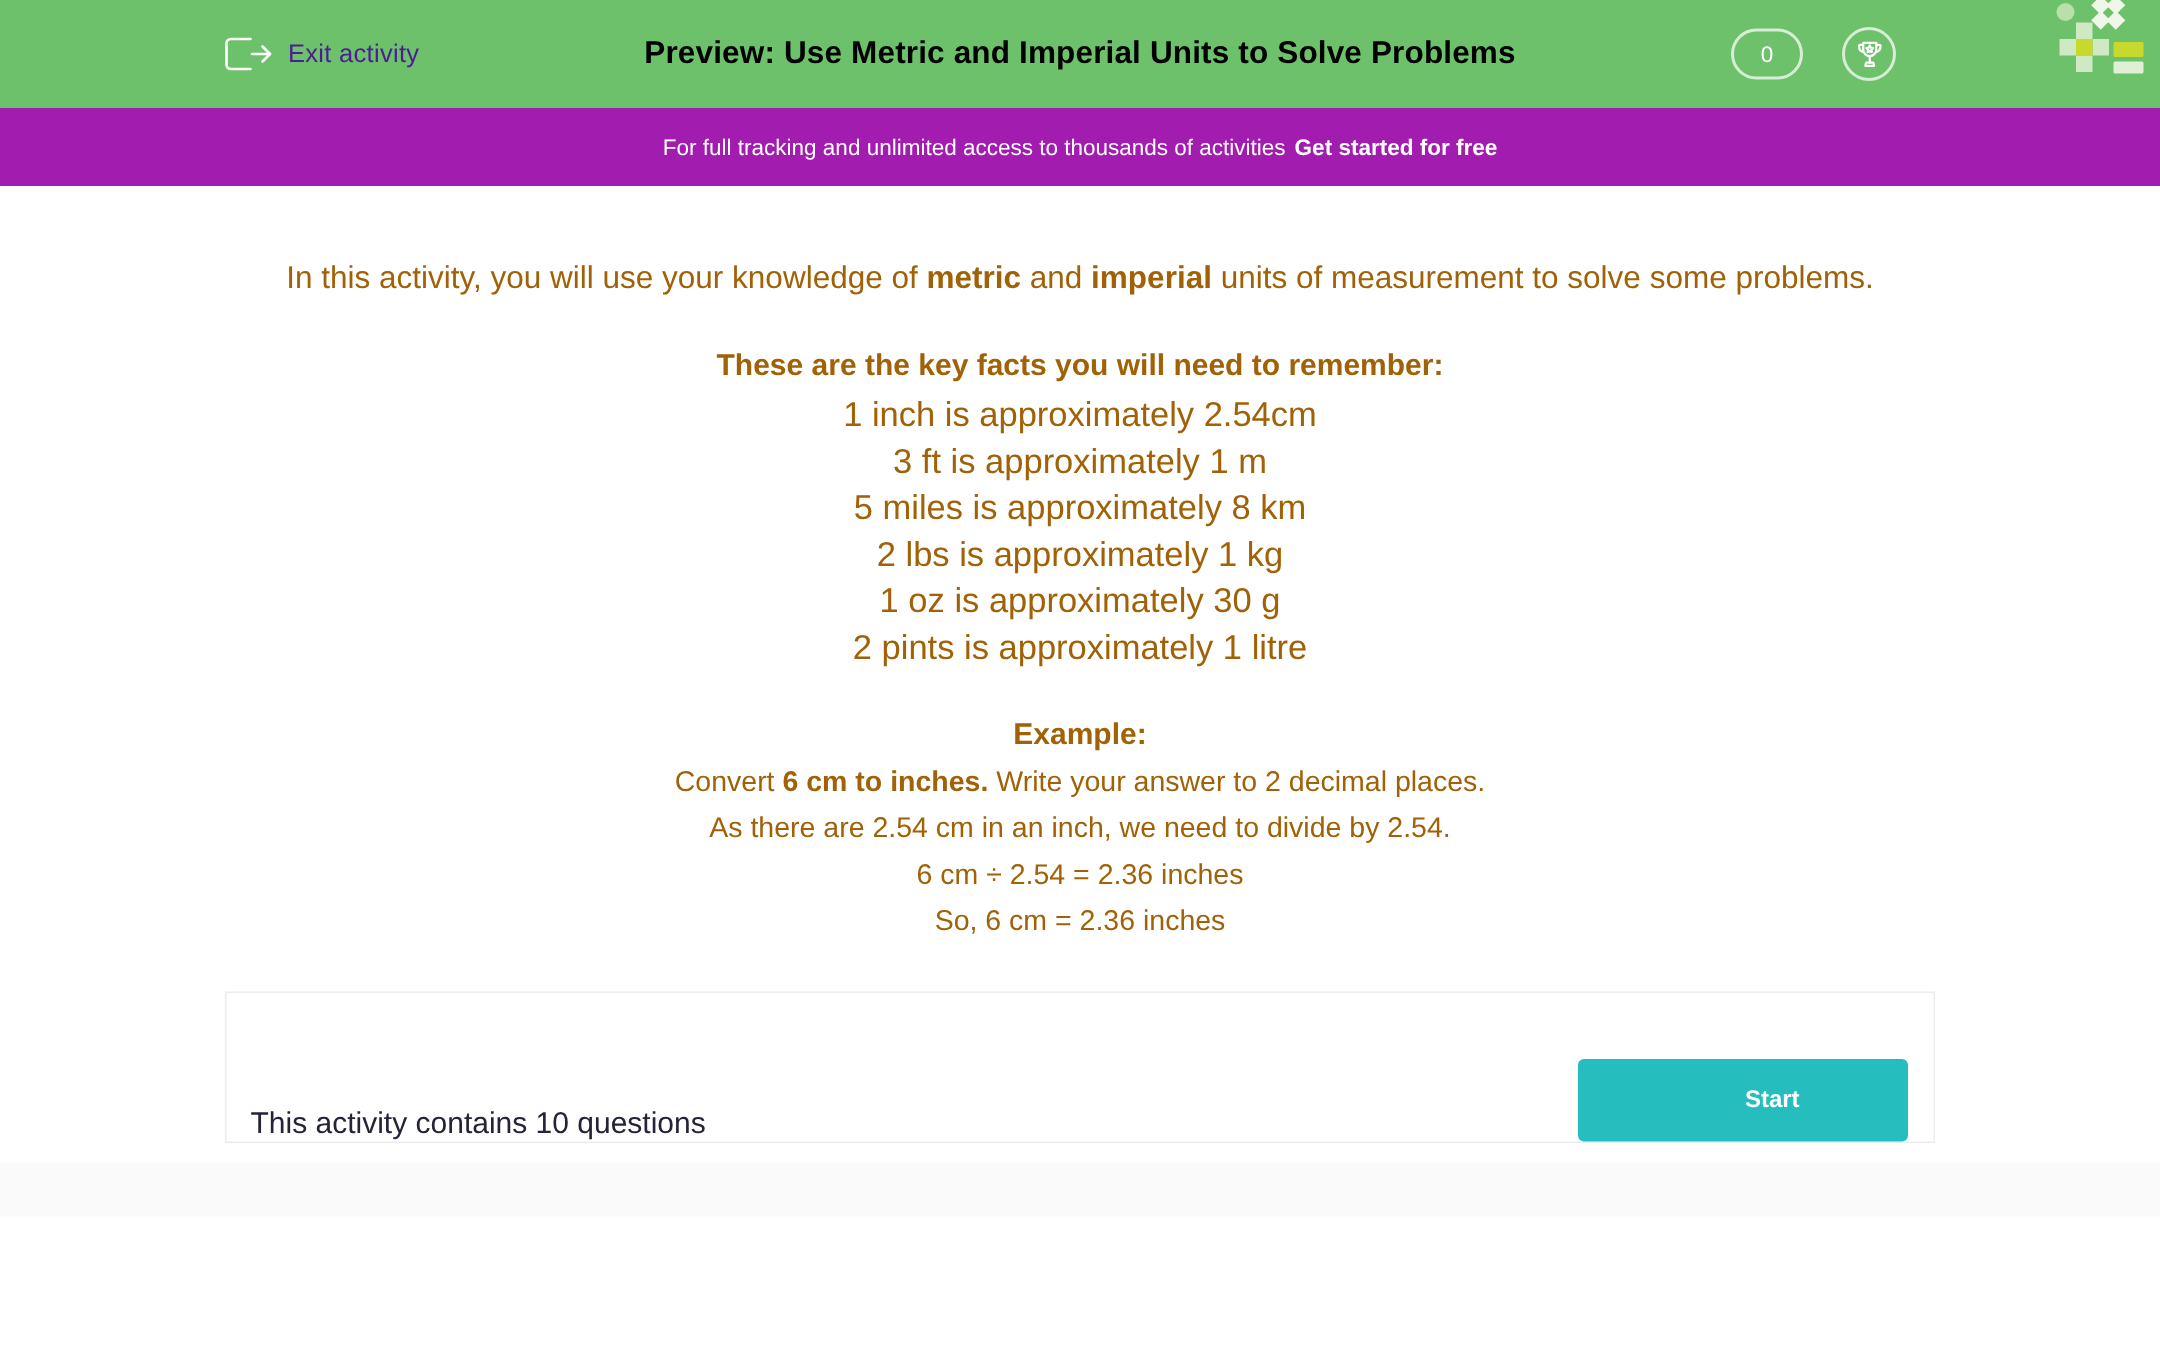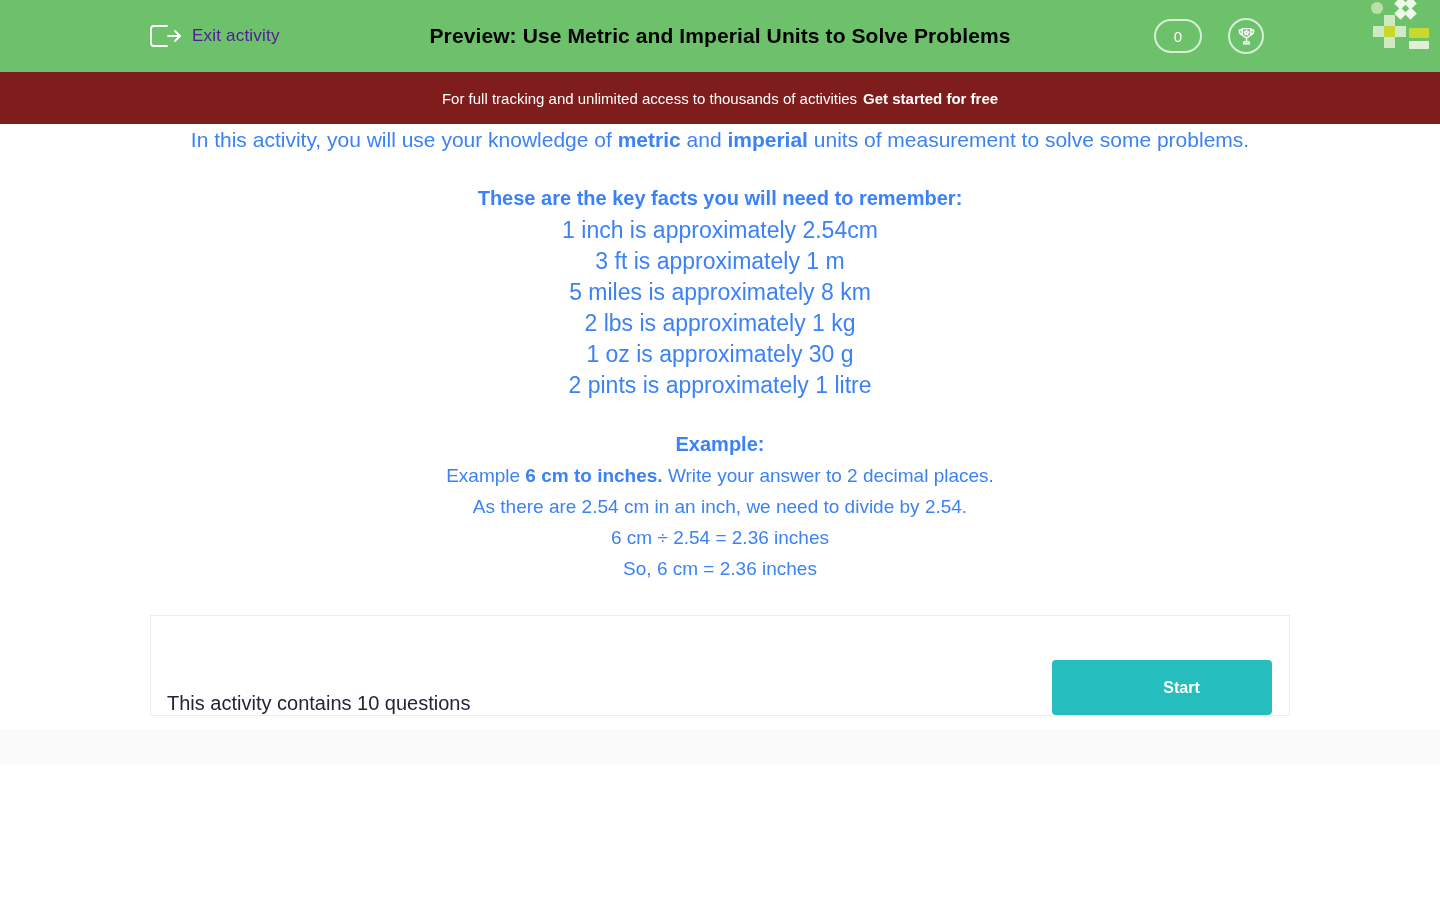--- a/index.html
+++ b/index.html
@@ -82,40 +82,41 @@
     position: absolute;
     right: 8px;
     top: -2px;
     width: 70px;
     height: 56px;
   }
 
   
   .promo {
     height: 52px;
-    background: #7f1d1d;
+    background: #a21caf;
     color: #ffffff;
     display: flex;
     align-items: center;
     justify-content: center;
     font-size: 15px;
   }
   .promo-link {
     font-weight: bold;
     margin-left: 6px;
     color: #ffffff;
     text-decoration: none;
     cursor: pointer;
   }
 
   
   .content {
     width: 1140px;
     margin: 0 auto;
-    color: #3b82f6;
+    padding-top: 46px;
+    color: #a16207;
     text-align: center;
   }
   .intro {
     font-size: 21px;
     line-height: 31px;
     margin: 0 auto;
     max-width: 1112px;
   }
   .intro b { font-weight: bold; }
 
@@ -255,21 +256,21 @@
   <div class="fact-line">3 ft is approximately 1 m</div>
   <div class="fact-line">5 miles is approximately 8 km</div>
   <div class="fact-line">2 lbs is approximately 1 kg</div>
   <div class="fact-line">1 oz is approximately 30 g</div>
   <div class="fact-line">2 pints is approximately 1 litre</div>
 
   <div class="section-gap"></div>
 
   <div class="example-heading">Example:</div>
   <div class="example-line">
-    <span>Example </span><b>6 cm to inches.</b><span> Write your answer to 2 decimal places.</span>
+    <span>Convert </span><b>6 cm to inches.</b><span> Write your answer to 2 decimal places.</span>
   </div>
   <div class="example-line">As there are 2.54 cm in an inch, we need to divide by 2.54.</div>
   <div class="example-line">6 cm ÷ 2.54 = 2.36 inches</div>
   <div class="example-line">So, 6 cm = 2.36 inches</div>
 </div>
 
 <div class="card-wrap">
   <div class="card">
     <div class="card-text">This activity contains 10 questions</div>
     <button class="start-button">Start</button>

